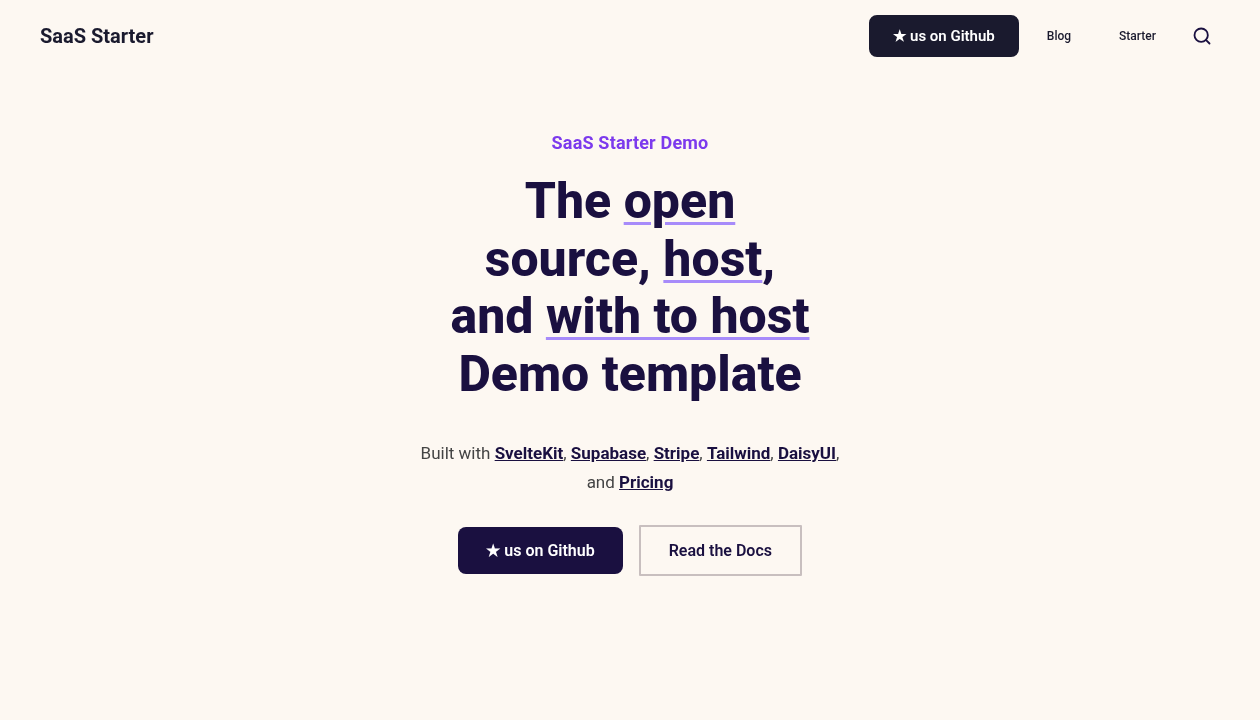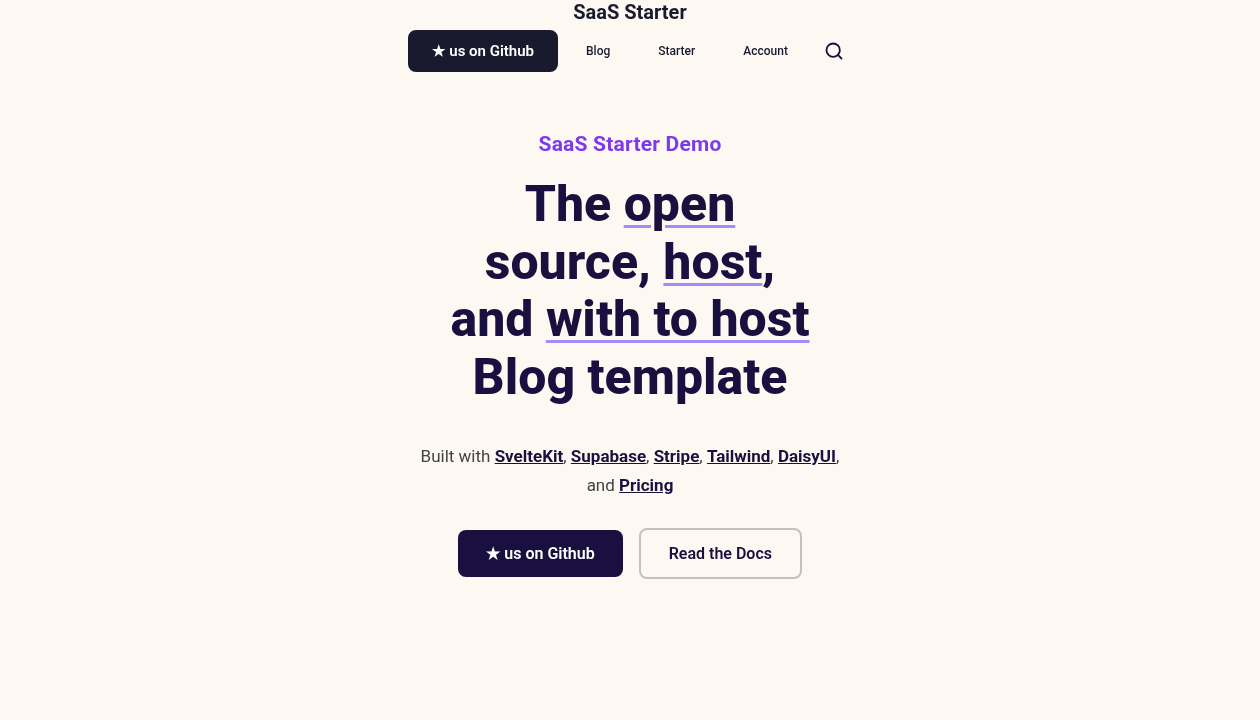--- a/index.html
+++ b/index.html
@@ -17,21 +17,20 @@
     }
 
     
     nav {
       display: flex;
       align-items: center;
       justify-content: space-between;
       padding: 0 40px;
       height: 72px;
       background-color: #fdf8f2;
-      flex-direction: column;
     }
 
     .nav-logo {
       font-size: 20px;
       font-weight: 700;
       color: #1a1a2e;
       text-decoration: none;
       cursor: pointer;
     }
 
@@ -81,21 +80,21 @@
     .hero {
       display: flex;
       flex-direction: column;
       align-items: center;
       justify-content: center;
       padding-top: 60px;
       text-align: center;
     }
 
     .hero-subtitle {
-      font-size: 21px;
+      font-size: 18px;
       font-weight: 700;
       color: #7c3aed;
       margin-bottom: 20px;
       letter-spacing: 0.01em;
     }
 
     .hero-title {
       font-size: 50px;
       font-weight: 800;
       color: #1a1040;
@@ -149,54 +148,53 @@
     }
 
     .btn-secondary {
       display: flex;
       align-items: center;
       gap: 6px;
       padding: 14px 28px;
       background-color: transparent;
       color: #1a1040;
       border: 2px solid #c8bfbf;
-      border-radius: 8px;
+      border-radius: 1px;
       font-size: 16px;
       font-weight: 600;
       cursor: pointer;
       text-decoration: none;
     }
   </style>
 </head>
 <body>
 
 <nav>
   <a class="nav-logo">SaaS Starter</a>
   <div class="nav-right">
     <a class="github-btn">★ us on Github</a>
     <a class="nav-link">Blog</a>
     <a class="nav-link">Starter</a>
-    <a class="nav-link">Account</a>
     <button class="search-icon-btn">
       <svg xmlns="http://www.w3.org/2000/svg" width="20" height="20" viewBox="0 0 24 24" fill="none" stroke="#1a1040" stroke-width="2.2" stroke-linecap="round" stroke-linejoin="round">
         <circle cx="11" cy="11" r="8"></circle>
         <line x1="21" y1="21" x2="16.65" y2="16.65"></line>
       </svg>
     </button>
   </div>
 </nav>
 
 <main class="hero">
   <p class="hero-subtitle">SaaS Starter Demo</p>
 
   <h1 class="hero-title">
     <span>The </span><span class="underline-link">open</span><br>
     <span>source, </span><span class="underline-link">host</span><span>,</span><br>
     <span>and </span><span class="underline-link">with to host</span><br>
-    <span>Blog template</span>
+    <span>Demo template</span>
   </h1>
 
   <p class="hero-built">
     <span>Built with</span>
     <a> SvelteKit</a>,
     <a> Supabase</a>,
     <a> Stripe</a>,
     <a> Tailwind</a>,
     <a> DaisyUI</a>,<br>
     <span>and </span><a>Pricing</a>

